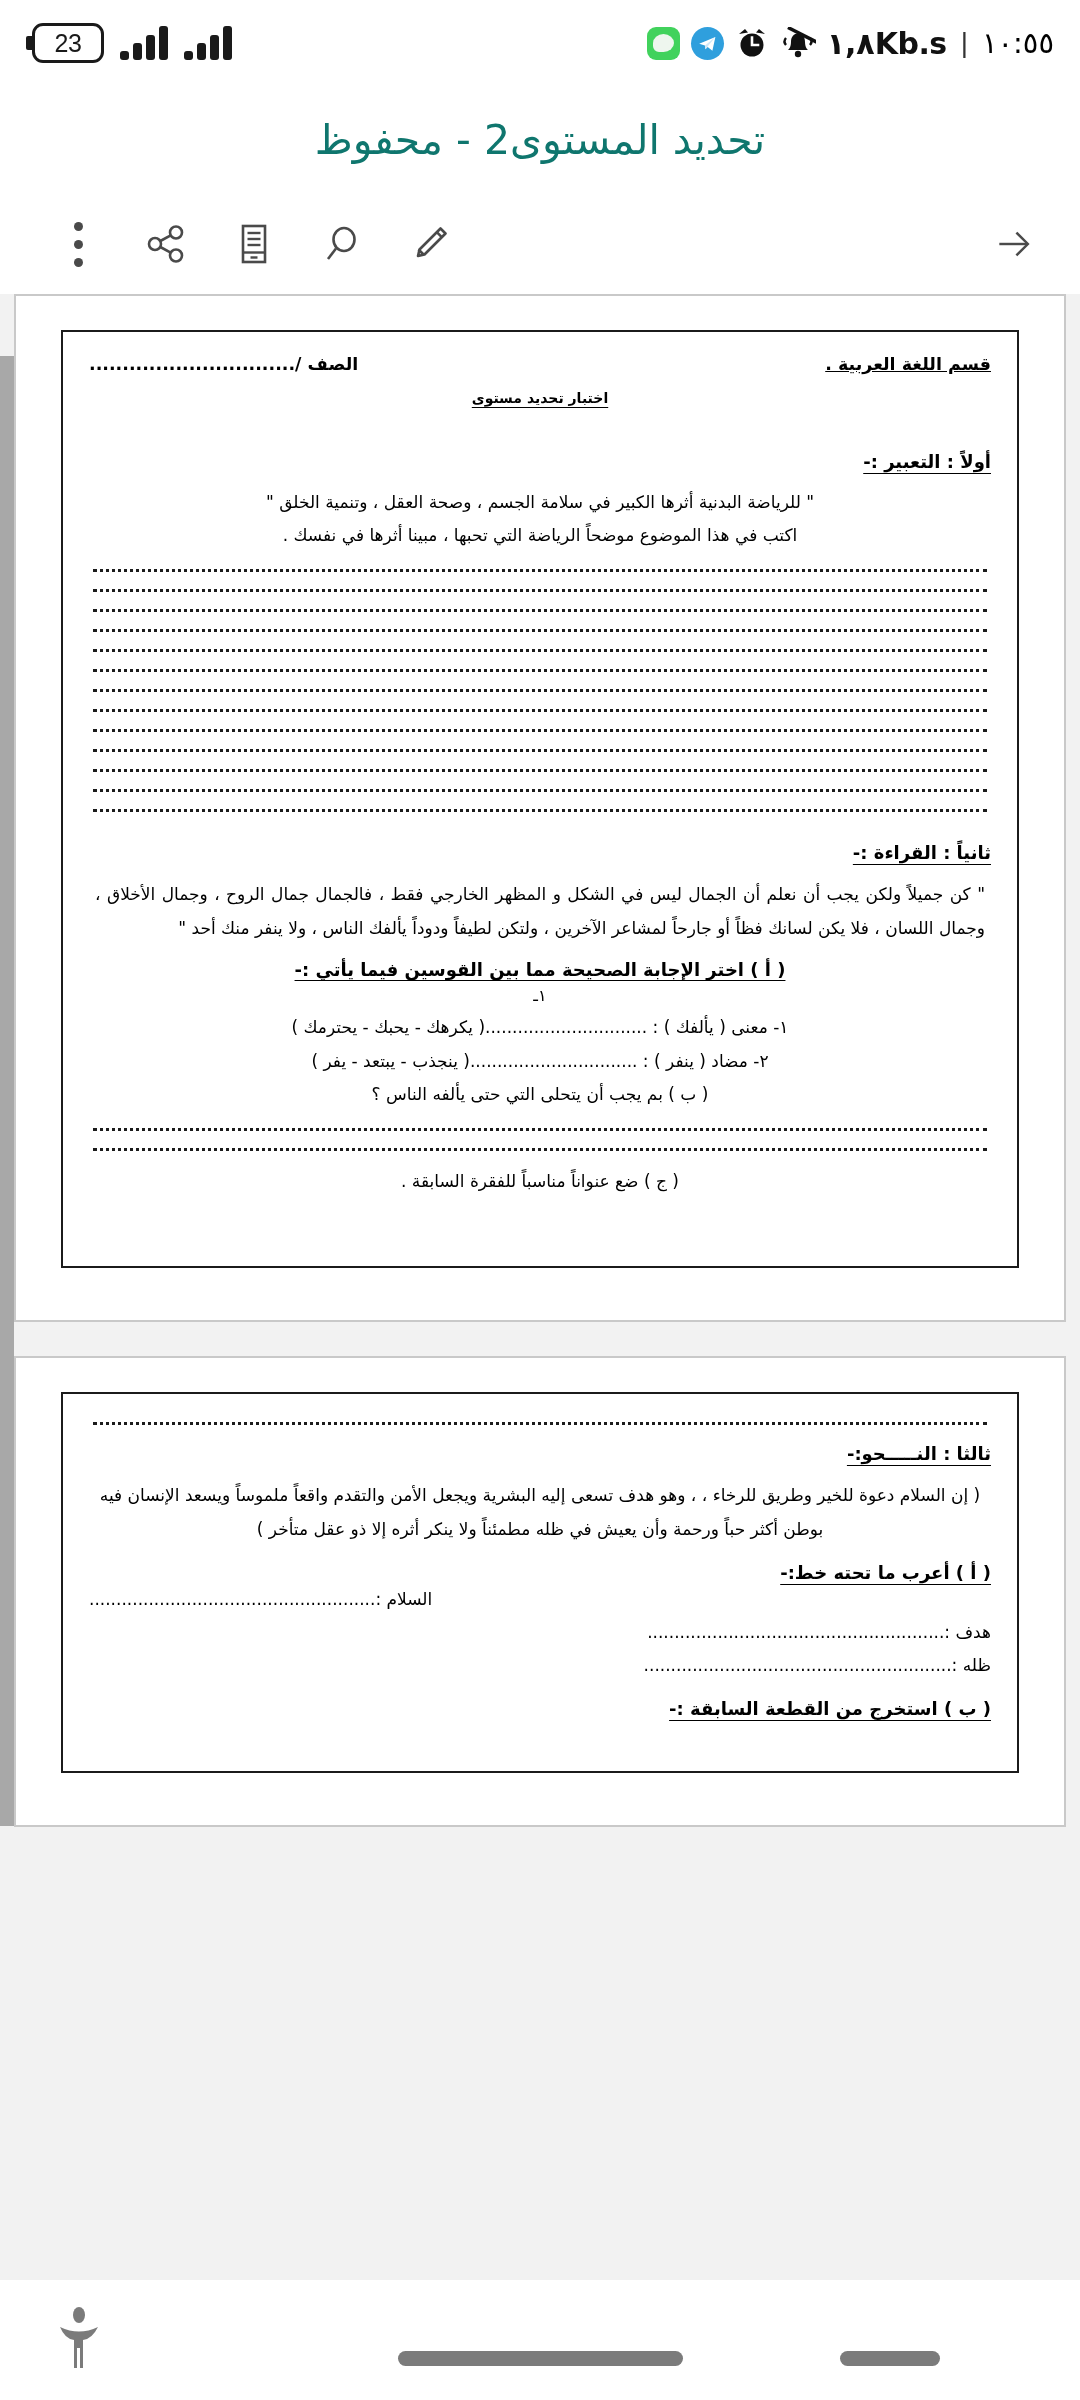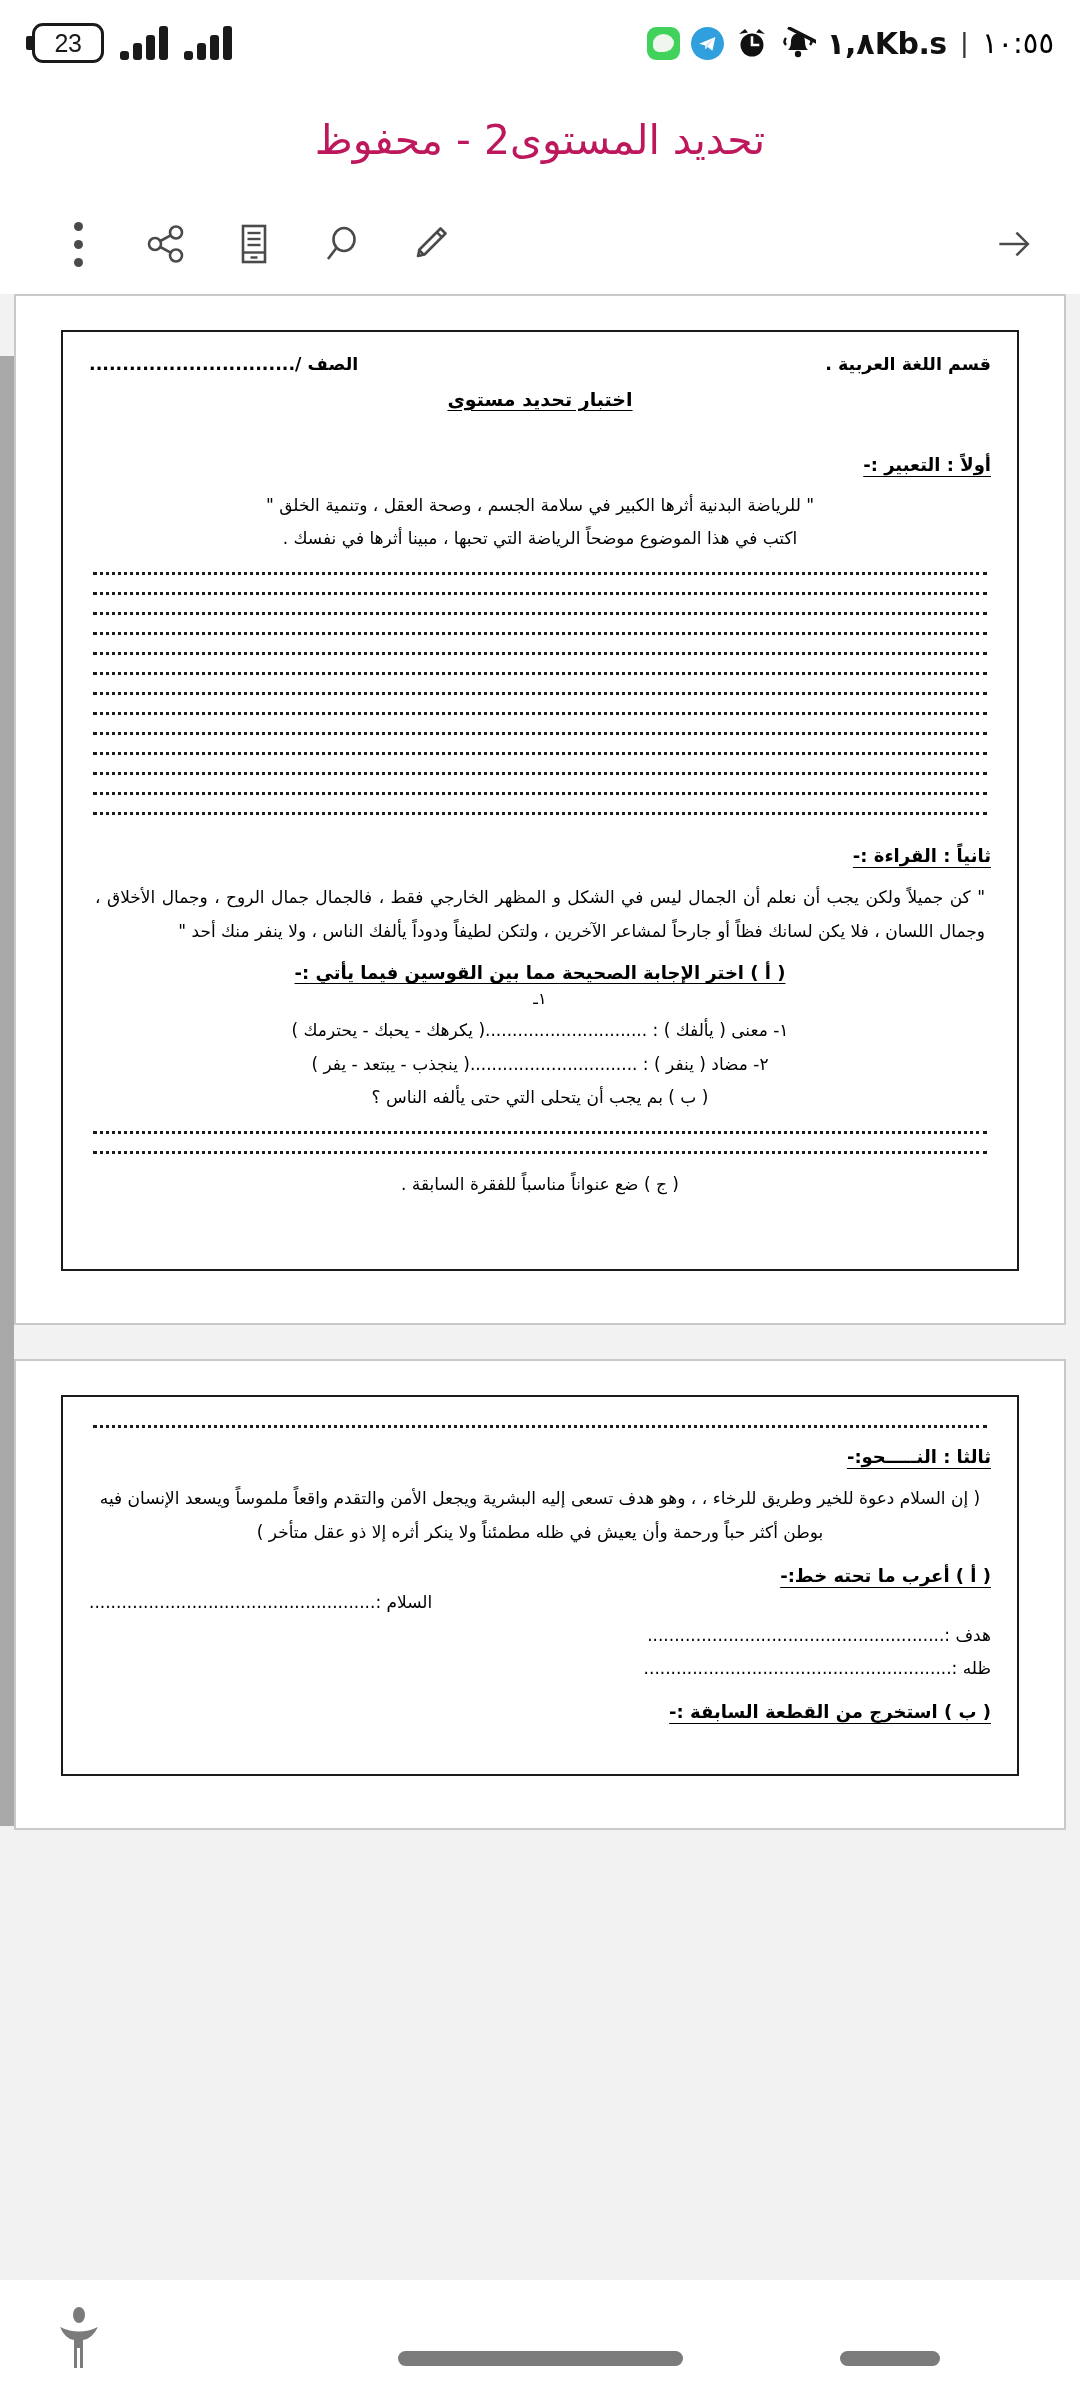--- a/index.html
+++ b/index.html
@@ -70,21 +70,21 @@
     font-family:"DejaVu Sans", sans-serif; white-space:nowrap;
   }
 
   
   .titlebar{
     position:absolute; top:86px; left:0; width:1080px; height:108px;
     display:flex; align-items:center; justify-content:center;
     background:#ffffff;
   }
   .doc-title{
-    font-size:41px; color:#be185d; font-weight:400;
+    font-size:41px; color:#0f766e; font-weight:400;
     font-family:"DejaVu Sans", sans-serif;
     white-space:nowrap;
   }
 
   
   .toolbar{
     position:absolute; top:194px; left:0; width:1080px; height:100px;
     background:#ffffff;
     display:flex; align-items:center;
     direction:ltr;
@@ -126,21 +126,21 @@
 
   
   .doc{
     font-family:"DejaVu Sans", sans-serif;
     color:#000; direction:rtl; text-align:right;
   }
   .row-head{
     display:flex; justify-content:space-between; align-items:baseline;
     font-size:17.5px; font-weight:600;
   }
-  .row-head .rh-right{ font-weight:600; }
+  .row-head .rh-right{ font-weight:600;text-decoration:underline; }
   .row-head .rh-left{ font-weight:600; }
   .center{ text-align:center; }
   .u{ text-decoration:underline; text-underline-offset:4px; }
   .bold{ font-weight:700; }
   .sec-title{
     font-size:18px; font-weight:700; text-decoration:underline;
     text-underline-offset:5px; margin-top:20px; display:inline-block;text-align:center;
   }
   .q-line{ font-size:17px; line-height:1.95; }
   .q-line-c{ font-size:17px; line-height:1.95; text-align:center; }
@@ -296,21 +296,21 @@
     <div class="page-inner doc">
 
       <div class="row-head">
         <div class="rh-right">قسم اللغة العربية .</div>
         <div class="rh-left">الصف /...............................</div>
       </div>
 
       <div class="spacer-s"></div>
 
       <div class="center">
-        <span class="bold u" style="font-size:19px;">اختبار تحديد مستوى</span>
+        <span class="bold u" style="font-size:14px;">اختبار تحديد مستوى</span>
       </div>
 
       <div class="spacer-m"></div>
 
       <div>
         <span class="sec-title">أولاً : التعبير :-</span>
         <div class="spacer-s"></div>
         <div class="q-line-c">" للرياضة البدنية أثرها الكبير في سلامة الجسم ، وصحة العقل ، وتنمية الخلق "</div>
         <div class="q-line-c">اكتب في هذا الموضوع موضحاً الرياضة التي تحبها ، مبينا أثرها في نفسك .</div>
       </div>

